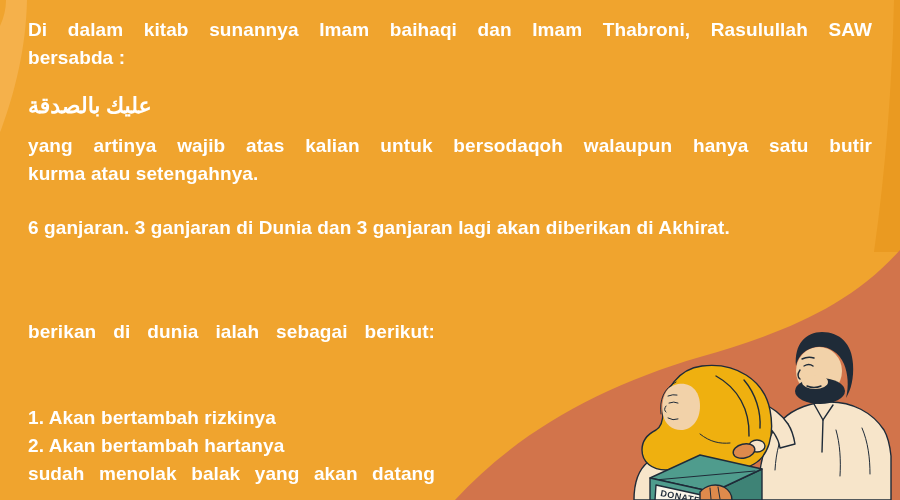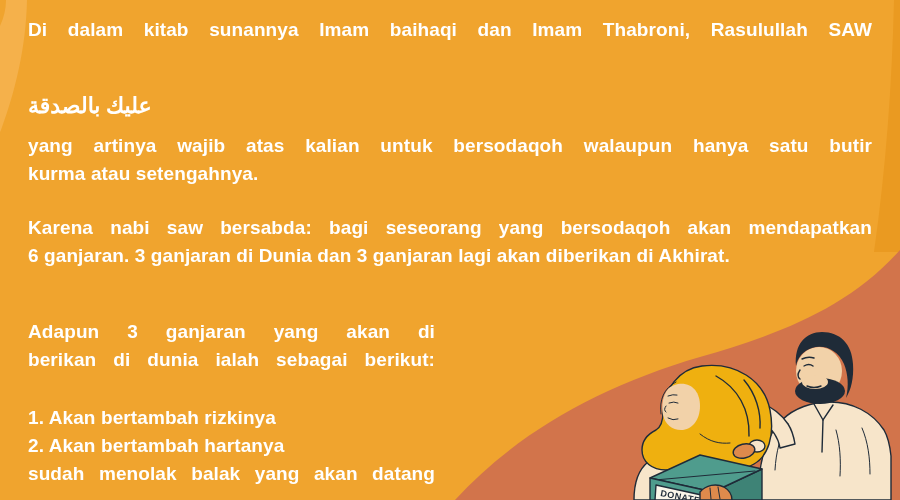--- a/index.html
+++ b/index.html
@@ -88,36 +88,35 @@
       <text class="donate-text f-navy" transform="translate(660,496) rotate(11)">DONATE</text>
       <path class="f-tan st" d="M 700,492 C 706,485 716,483 724,487 C 729,490 732,494 732,500 L 700,500 Z"></path>
       <path class="ln-thin" d="M 710,488 L 711,499 M 718,487 L 720,499"></path>
     </g>
   </g>
 </svg>
 
 <div id="textlayer">
   <div class="txt" style="top:16px">
     <span class="line j">Di dalam kitab sunannya Imam baihaqi dan Imam Thabroni, Rasulullah SAW</span>
+    <span class="line">bersabda :</span>
   </div>
 
   <div class="txt arabic" style="top:90px">عليك بالصدقة</div>
 
   <div class="txt" style="top:132px">
     <span class="line j">yang artinya wajib atas kalian untuk bersodaqoh walaupun hanya satu butir</span>
     <span class="line">kurma atau setengahnya.</span>
   </div>
 
   <div class="txt" style="top:214px">
-    <span class="line j">Karena nabi saw bersabda: bagi seseorang yang bersodaqoh akan mendapatkan</span>
     <span class="line">6 ganjaran. 3 ganjaran di Dunia dan 3 ganjaran lagi akan diberikan di Akhirat.</span>
   </div>
 
   <div class="txt narrow" style="top:318px">
-    <span class="line j">Adapun 3 ganjaran yang akan di</span>
     <span class="line j">berikan di dunia ialah sebagai berikut:</span>
   </div>
 
   <div class="txt narrow" style="top:404px">
     <span class="line">1. Akan bertambah rizkinya</span>
     <span class="line">2. Akan bertambah hartanya</span>
     <span class="line j">sudah menolak balak yang akan datang</span>
   </div>
 </div>
 

